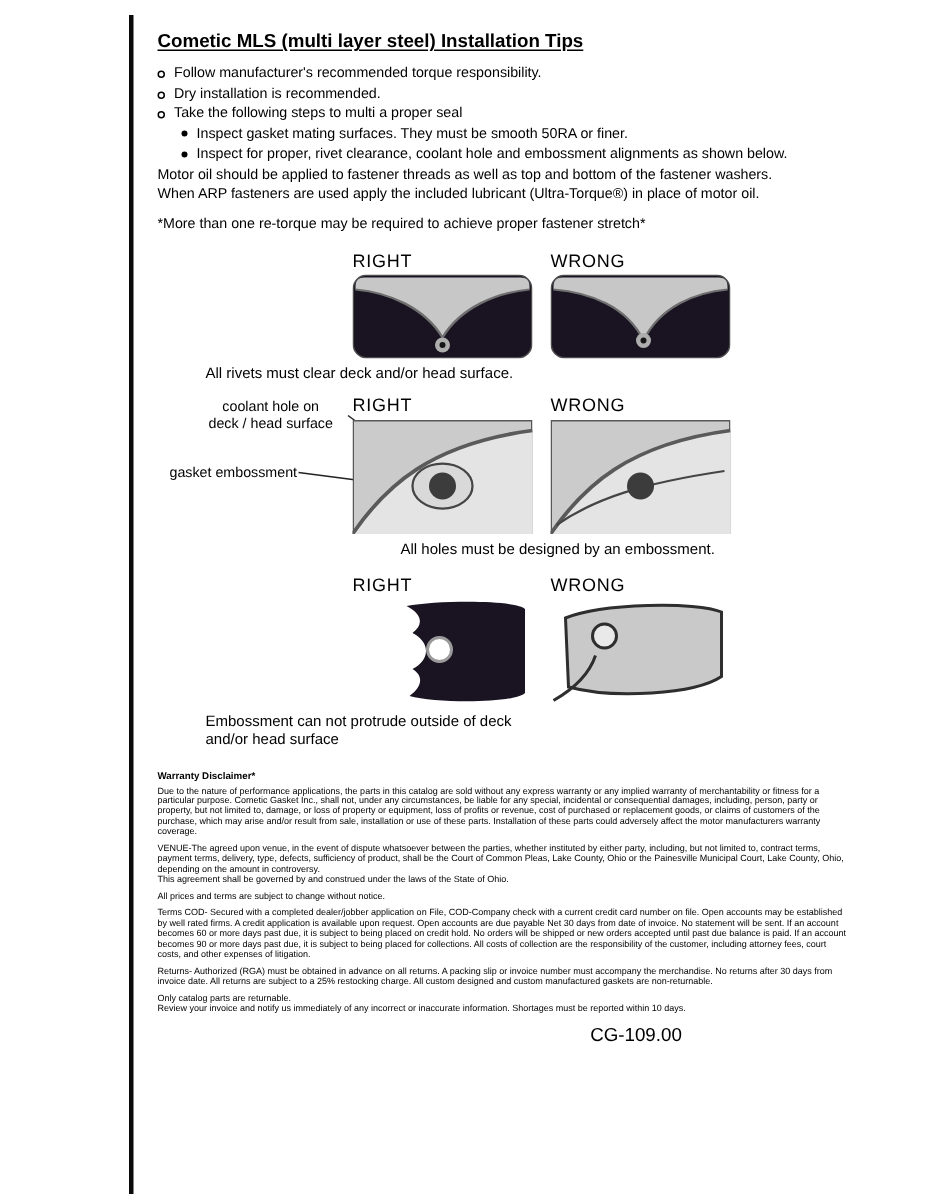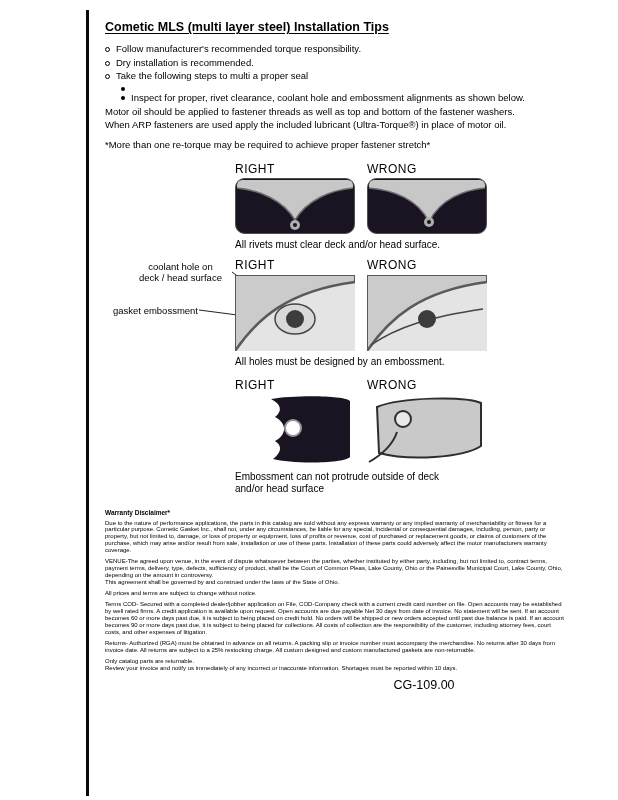--- a/index.html
+++ b/index.html
@@ -18,21 +18,21 @@
   .b-fill{flex:0 0 auto;width:4px;height:4px;background:#000;border-radius:50%;margin-top:4.5px;}
   li.sub{margin-left:16px;}
   .diesel-heading{font-size:11px;font-weight:bold;margin:11px 0 5px 0;}
   .para{font-size:9.5px;line-height:13px;margin:0 0 7px 0;white-space:pre-line;}
   .para.tight{margin-bottom:5px;}
   .note{font-size:9.5px;line-height:13px;margin:0 0 12px 0;}
   .indent{margin-left:130px;}
   .diag-headers{display:flex;gap:12px;}
   .diag-h{width:120px;text-align:left;font-size:12px;letter-spacing:0.5px;line-height:13px;}
   .diag-panels{display:flex;gap:12px;margin-top:2px;}
-  .diag-caption{font-size:10px;line-height:12px;margin-top:5px;white-space:pre-line;}
+  .diag-caption{font-size:10px;line-height:12px;margin-top:5px;white-space:pre-line;margin-left:32px;}
   .diag-block{margin-bottom:8px;}
   .row2{position:relative;height:112px;margin-bottom:8px;}
   .row2 .diag-h{position:absolute;top:0;}
   .row2 .h-right{left:130px;}
   .row2 .h-wrong{left:262px;}
   .row2 .p-right{position:absolute;left:130px;top:16px;}
   .row2 .p-wrong{position:absolute;left:262px;top:16px;}
   .row2 .diag-caption{position:absolute;left:130px;top:97px;margin-top:0;}
   .callout{position:absolute;font-size:9.5px;line-height:11px;white-space:pre-line;text-align:center;}
   .callout-coolant{left:34px;top:2px;}
@@ -60,20 +60,21 @@
     <li>
       <span class="b-open"></span>
       <span>Dry installation is recommended.</span>
     </li>
     <li>
       <span class="b-open"></span>
       <span>Take the following steps to multi a proper seal</span>
     </li>
     <li class="sub">
       <span class="b-fill"></span>
+      <span>Inspect gasket mating surfaces.  They must be smooth 50RA or finer.</span>
     </li>
     <li class="sub">
       <span class="b-fill"></span>
       <span>Inspect for proper, rivet clearance, coolant hole and embossment alignments as shown below.</span>
     </li>
   </ul>
 
   <p class="para">Motor oil should be applied to fastener threads as well as top and bottom of the fastener washers.
 When ARP fasteners are used apply the included lubricant (Ultra-Torque®) in place of motor oil.</p>
   <p class="note">*More than one re-torque may be required to achieve proper fastener stretch*</p>

